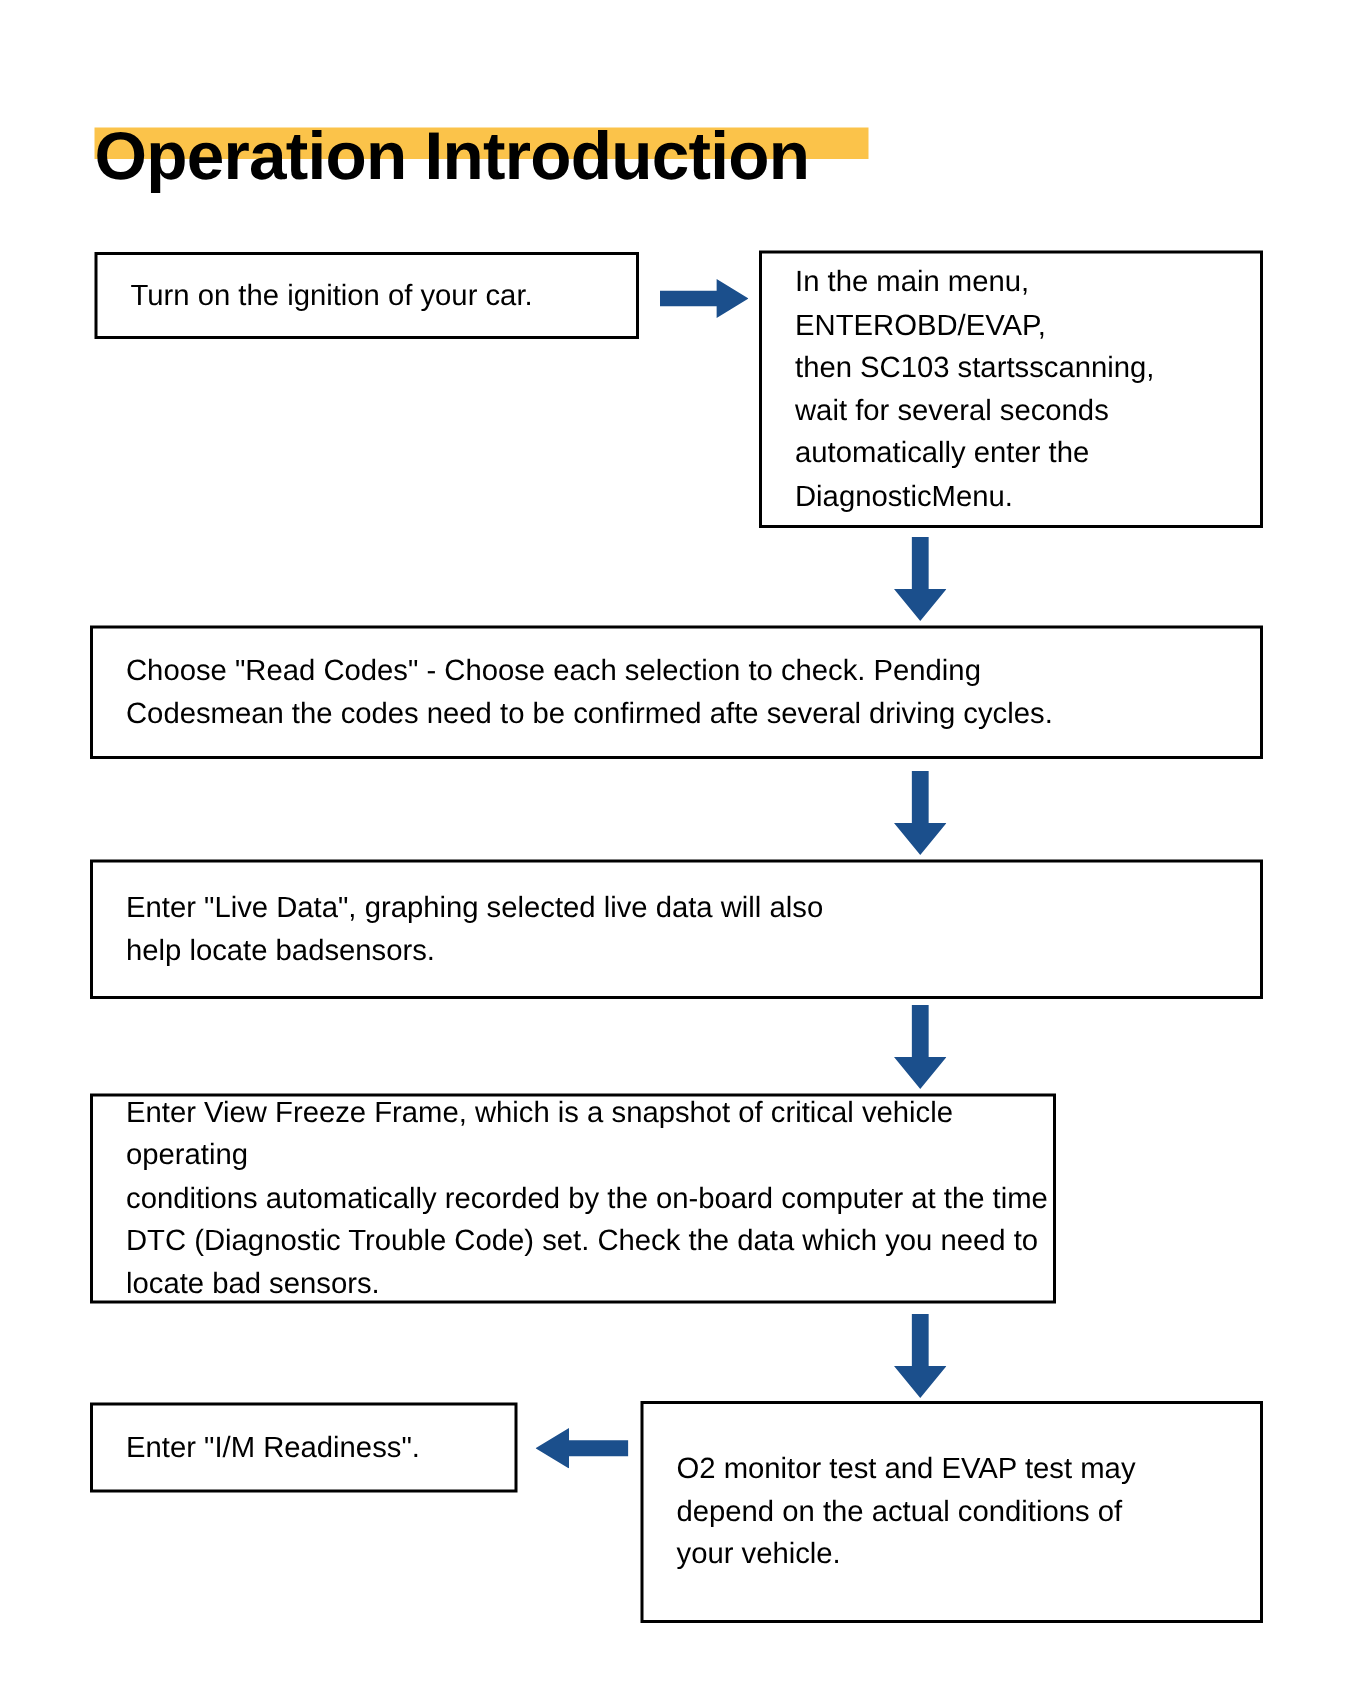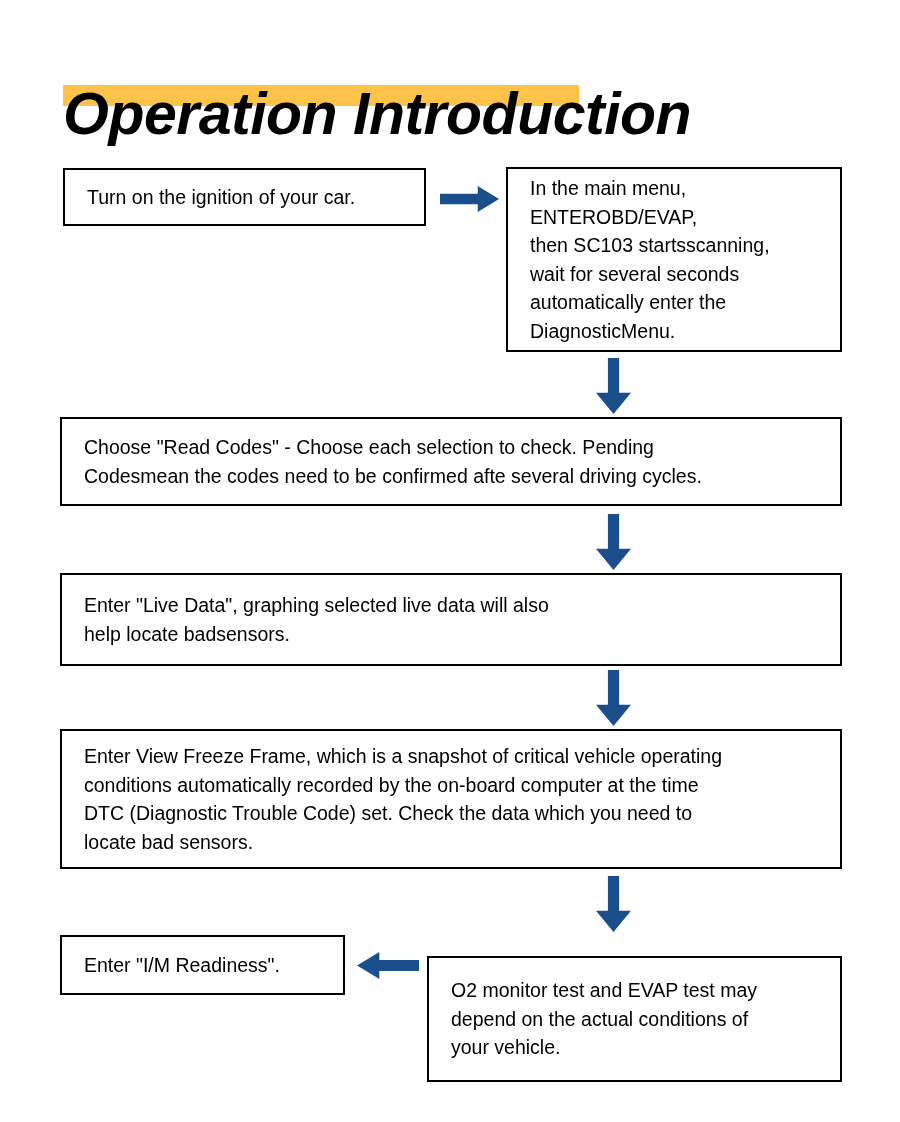--- a/index.html
+++ b/index.html
@@ -29,27 +29,26 @@
     left: 0px;
     top: 37px;
     width: 516px;
     height: 21px;
     background: #FBC34A;
     z-index: 1;
   }
   #page-title {
     position: relative;
     z-index: 2;
-    font-size: 59px;
+    font-size: 45px;
     font-weight: bold;
     letter-spacing: -0.5px;
     line-height: 52px;
     white-space: nowrap;
     font-family: "Liberation Sans", sans-serif;
-    font-style: italic;
   }
 
   
   .fc-box {
     position: absolute;
     box-sizing: border-box;
     border: 2px solid #000000;
     background: #ffffff;
     font-size: 19.5px;
     line-height: 28.5px;
@@ -62,23 +61,23 @@
     padding: 0 0 0 22px;
     white-space: pre-line;
   }
   .fc-box.narrow .box-text { }
 
   
   #box-ignition      { left: 63px;  top: 168px; width: 363px; height: 58px; }
   #box-main-menu     { left: 506px; top: 167px; width: 336px; height: 185px; }
   #box-read-codes    { left: 60px;  top: 417px; width: 782px; height: 89px; }
   #box-live-data     { left: 60px;  top: 573px; width: 782px; height: 93px; }
-  #box-freeze-frame  { left: 60px;  top: 729px; width: 782px; height: 140px; }
+  #box-freeze-frame  { left: 60px;  top: 729px; width: 644px; height: 140px; }
   #box-im-readiness  { left: 60px;  top: 935px; width: 285px; height: 60px; }
-  #box-o2-monitor    { left: 427px; top: 934px; width: 415px; height: 126px; margin-top: 22px; }
+  #box-o2-monitor    { left: 427px; top: 934px; width: 415px; height: 148px; }
 
   
   .arrow {
     position: absolute;
     background: #1B4F8C;
   }
   .arrow-down {
     clip-path: polygon(34% 0%, 66% 0%, 66% 62%, 100% 62%, 50% 100%, 0% 62%, 34% 62%);
   }
   .arrow-right {

